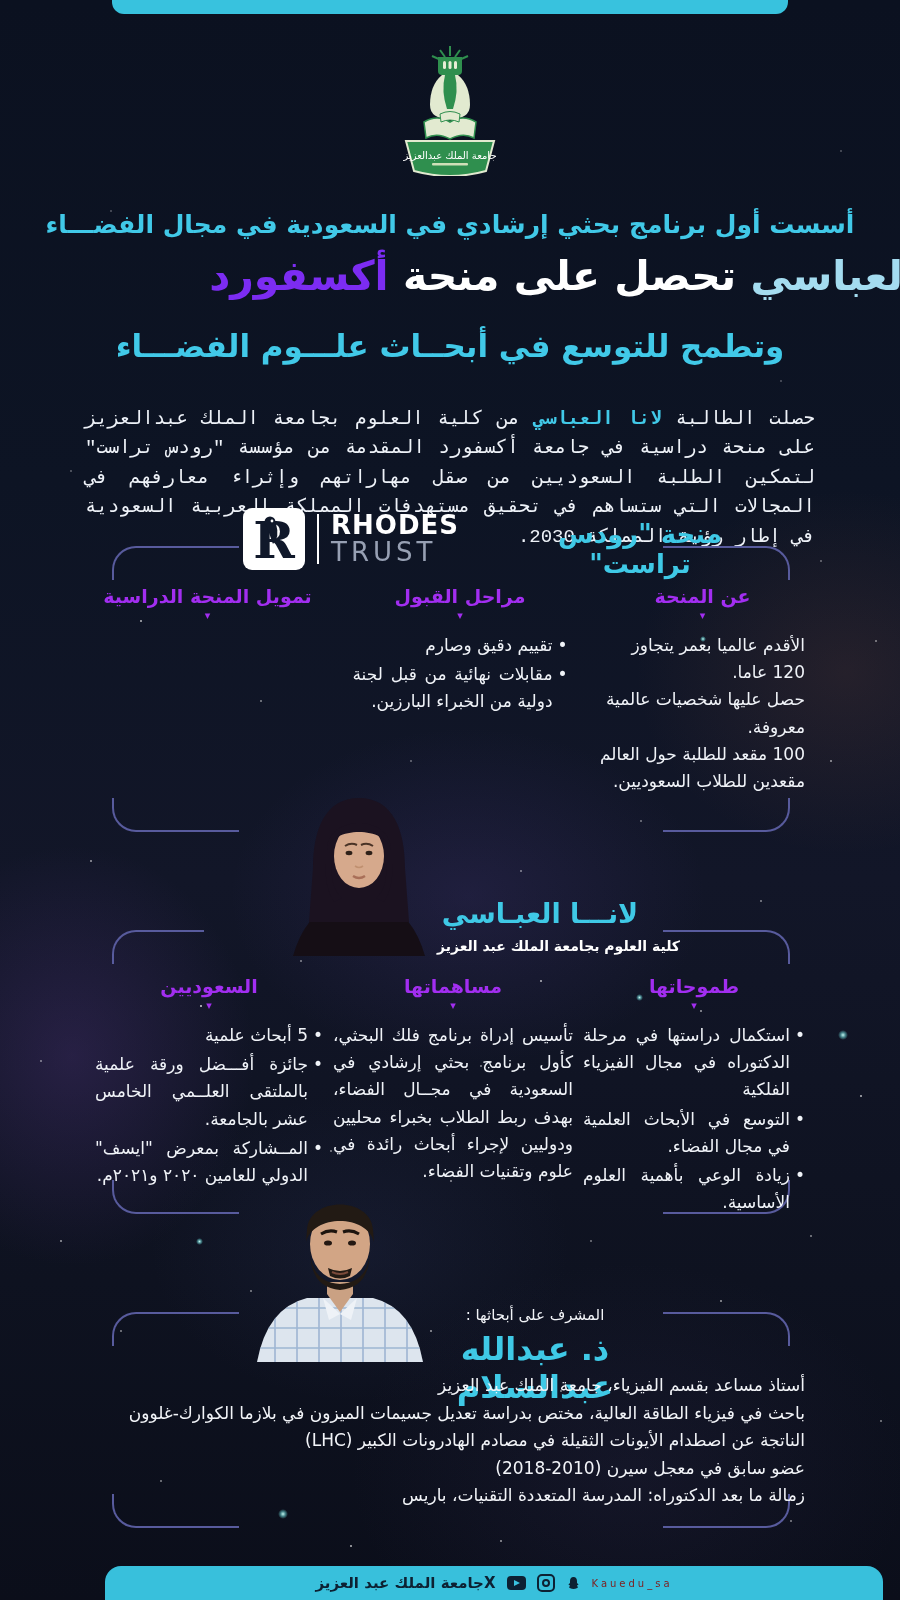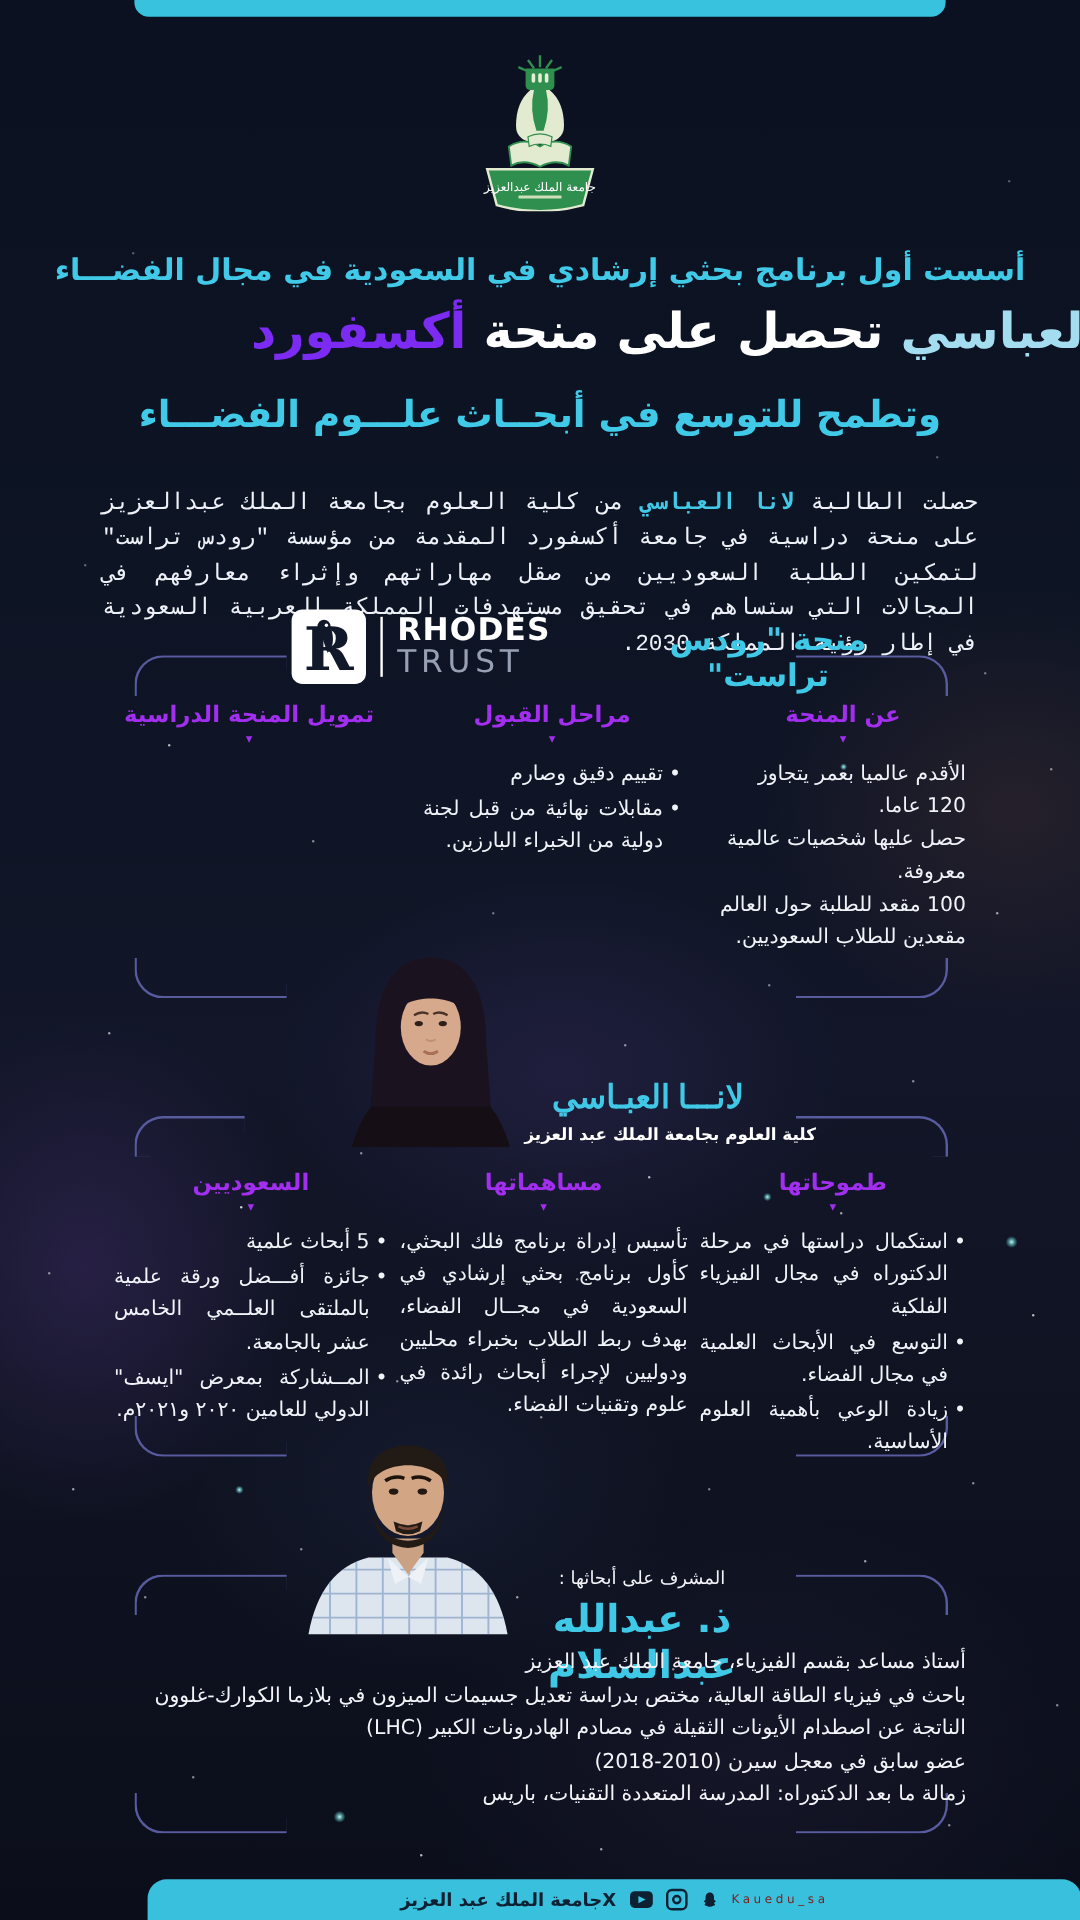--- a/index.html
+++ b/index.html
@@ -34,21 +34,21 @@
       110px 210px rgba(255,255,255,.3),840px 150px rgba(255,255,255,.3),
       450px 1180px rgba(255,255,255,.55),590px 1240px rgba(255,255,255,.45),
       250px 1290px rgba(255,255,255,.5),680px 1440px rgba(255,255,255,.5),
       520px 870px rgba(255,255,255,.5),410px 760px rgba(255,255,255,.4),
       640px 820px rgba(255,255,255,.45),300px 960px rgba(255,255,255,.5);
   }
   .glow{position:absolute;width:10px;height:10px;border-radius:50%;
     background:radial-gradient(circle,#bff4ef 0%,rgba(110,220,220,.55) 35%,transparent 70%);}
   
   .top-bar{position:absolute;left:112px;top:-14px;width:676px;height:28px;border-radius:12px;}
-  .footer{position:absolute;left:123px;bottom:0;width:778px;height:34px;
+  .footer{position:absolute;left:105px;bottom:0;width:778px;height:34px;
     border-radius:16px 16px 0 0;display:flex;align-items:center;justify-content:center;
     direction:ltr;}
   .footer .uni{color:#0d2133;font-size:15px;font-weight:bold;}
   .socials{display:flex;align-items:center;gap:11px;direction:ltr;}
   .x-glyph{color:#0d2133;font-weight:bold;font-size:15px;}
   .yt{width:19px;height:14px;background:#0d2133;border-radius:4px;position:relative;}
   .yt::after{content:"";position:absolute;left:7px;top:4px;border-left:6px solid #3ac4e0;
     border-top:3px solid transparent;border-bottom:3px solid transparent;}
   .ig{width:14px;height:14px;border:2px solid #0d2133;border-radius:5px;position:relative;}
   .ig::after{content:"";position:absolute;left:3px;top:3px;width:4px;height:4px;
@@ -213,21 +213,21 @@
       <path d="M70,84 q6,4 12,0" stroke="#a96f58" stroke-width="2.4" fill="none"></path>
       <path d="M72,74 q4,3 8,0" stroke="#c09070" stroke-width="1.6" fill="none"></path>
     </svg>
   </div>
 
   <div class="bk tr" style="left:663px;top:930px;"></div>
   <div class="bk tl" style="left:112px;top:930px;width:90px;"></div>
   <div class="bk bl" style="left:112px;top:1180px;"></div>
   <div class="bk br" style="left:663px;top:1180px;"></div>
 
-  <div class="student-name" style="color:#3fc9e6;font-family:Liberation Serif, serif;">لانـــا العبـاسي</div>
+  <div class="student-name" style="color:#3fc9e6;">لانـــا العبـاسي</div>
   <div class="student-sub">كلية العلوم بجامعة الملك عبد العزيز</div>
 
   <div class="cols cols2">
     <div class="col">
       <h3 style="color:#a22ef0;">طموحاتها</h3>
       <div class="caret" style="color:#a22ef0;">▾</div>
       <ul class="blist col-body">
         <li style="color:#f0f3f8;">استكمال دراستها في مرحلة الدكتوراه في مجال الفيزياء الفلكية</li>
         <li style="color:#f0f3f8;">التوسع في الأبحاث العلمية في مجال الفضاء.</li>
         <li style="color:#f0f3f8;">زيادة الوعي بأهمية العلوم الأساسية.</li>

